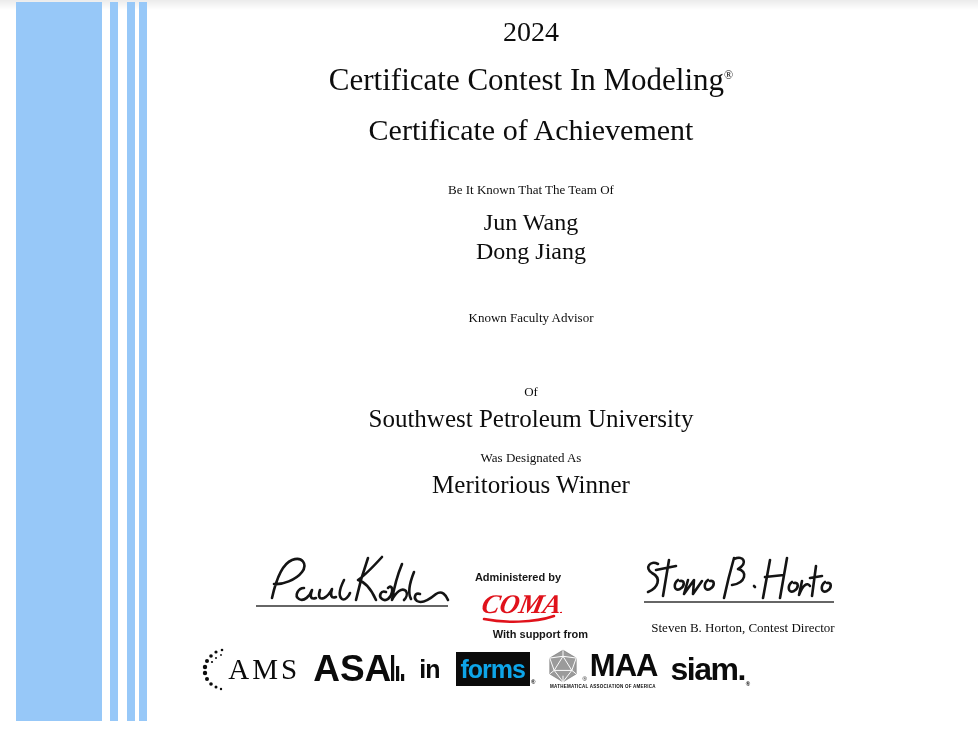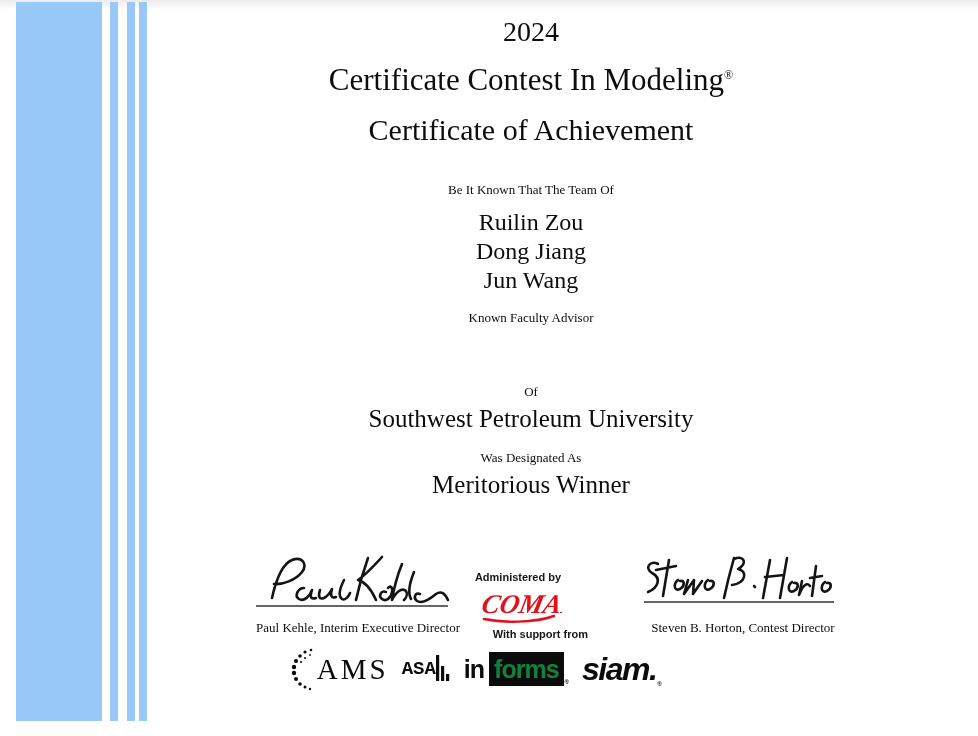--- a/index.html
+++ b/index.html
@@ -64,47 +64,47 @@
   .sponsor-row {
     position: absolute; left: 118px; top: 646px; width: 715px; height: 46px;
     display: flex; align-items: center; justify-content: center; gap: 13px;
   }
   .sponsor { display: flex; align-items: center; color: #0b0b0b; }
   .ams-text {
     font-family: "Liberation Serif", serif; font-size: 29px;
     letter-spacing: 3px; margin-left: 2px;
   }
   .asa-text {
-    font-family: Liberation Mono, monospace; font-weight: bold;
-    font-size: 19px; letter-spacing: 0px;
+    font-family: Liberation Sans, sans-serif; font-weight: bold;
+    font-size: 37px; letter-spacing: 0px;
   }
   .informs {
     font-family: "Liberation Sans", sans-serif; font-weight: bold;
     font-size: 25px; display: flex; align-items: center;
   }
-  .informs .in-part { letter-spacing: -1px; padding-right: 5px; }
+  .informs .in-part { letter-spacing: -1px; padding-right: 16px; }
   .informs .box {
-    background: #0b0b0b; color: #15803d; height: 34px;
+    background: #0b0b0b; color: #0ea5e9; height: 34px;
     display: flex; align-items: center; padding: 0 5px;
     letter-spacing: -1px;
   }
   .reg-tiny { font-size: 6px; align-self: flex-end; margin: 0 0 1px 1px; font-family: "Liberation Sans", sans-serif; }
   .maa-group { display: flex; flex-direction: column; align-items: center; }
   .maa-top { display: flex; align-items: center; gap: 3px; }
   .maa-text {
     font-family: "Liberation Sans", sans-serif; font-weight: 900;
     font-size: 31px; letter-spacing: -1px; line-height: 26px;
   }
   .maa-caption {
     font-family: "Liberation Sans", sans-serif; font-weight: bold;
     font-size: 4.5px; letter-spacing: 0.25px; margin-top: 1px; white-space: nowrap;
   }
   .siam {
     font-family: "Liberation Sans", sans-serif; font-weight: 900;
-    font-size: 32px; letter-spacing: -1.5px; display: flex; align-items: flex-start; font-style: italic;
+    font-size: 32px; letter-spacing: -1.5px; display: flex; align-items: flex-start;
   }
 </style>
 </head>
 <body>
 
 <div class="page">
   <div class="top-shade"></div>
 
   <div class="stripe stripe-wide"></div>
   <div class="stripe stripe-t1"></div>
@@ -113,23 +113,22 @@
 
   <div class="cline year">2024</div>
 
   <div class="cline title"><span>Certificate Contest In Modeling</span><sup>®</sup></div>
 
   <div class="cline subtitle">Certificate of Achievement</div>
 
   <div class="cline small-line team-intro">Be It Known That The Team Of</div>
 
   <div class="cline team-names">
-    <div>Ruilin Zou</div>
+    <div>Jun Wang</div>
     <div>Dong Jiang</div>
-    <div>Jun Wang</div>
   </div>
 
   <div class="cline small-line adv-intro">Known Faculty Advisor</div>
 
   <div class="cline small-line of-label">Of</div>
   <div class="cline institution">Southwest Petroleum University</div>
 
   <div class="cline designation">Meritorious Winner</div>
   <div class="cline small-line desig-intro">Was Designated As</div>
 
@@ -140,21 +139,20 @@
       <path d="M68,36 C66,42 67,46 72,44 C76,42 79,37 80,35 C78,41 79,45 84,43"></path>
       <path d="M92,26 C88,34 86,42 90,45 C93,47 97,42 98,39"></path>
       <path d="M116,4 C111,18 107,32 104,46 M130,3 C120,14 112,22 106,26 C114,28 120,37 124,46"></path>
       <path d="M134,38 C129,36 126,42 130,45 C134,48 139,44 140,38 C141,33 138,31 136,34"></path>
       <path d="M150,10 C145,22 142,34 140,46 C144,38 150,33 154,37 C156,40 154,44 152,46"></path>
       <path d="M162,18 C158,28 155,38 159,45"></path>
       <path d="M168,40 C163,38 161,44 165,47 C170,50 178,45 184,40 C190,36 194,41 196,46"></path>
     </g>
     <path d="M4,52 L196,52" stroke="#333" stroke-width="1.4"></path>
   </svg>
-  <div class="sig-caption cap-left">Paul Kehle, Interim Executive Director</div>
 
   <div class="admin-block">
     <div class="admin-label">Administered by</div>
     <svg class="comap-svg" width="88" height="38" viewBox="0 0 88 38">
       <g transform="skewX(-12)">
         <text x="12" y="27" font-family="Liberation Serif, serif" font-style="italic" font-weight="bold" font-size="27" fill="#e0121b">COMAP</text>
       </g>
       <path d="M10,33 C30,37 60,37 80,30" stroke="#e0121b" stroke-width="2.5" fill="none" stroke-linecap="round"></path>
     </svg>
     <div class="admin-label support-label">With support from</div>
@@ -212,20 +210,34 @@
         </g>
       </svg>
     </div>
 
     <div class="sponsor informs">
       <span class="in-part">in</span>
       <span class="box">forms</span>
       <span class="reg-tiny">®</span>
     </div>
 
+    <div class="sponsor maa-group">
+      <div class="maa-top">
+        <svg width="30" height="34" viewBox="0 0 34 38">
+          <polygon points="17,1 32,10 32,28 17,37 2,28 2,10" fill="#9b9b9b" stroke="#6e6e6e" stroke-width="0.6"></polygon>
+          <g stroke="#ffffff" stroke-width="1.1" fill="none">
+            <polygon points="17,8 27,24 7,24"></polygon>
+            <path d="M17,1 L17,8 M32,10 L27,24 M32,28 L27,24 M17,37 L17,30 M2,28 L7,24 M2,10 L7,24 M17,8 L2,10 M17,8 L32,10 M7,24 L17,37 M27,24 L17,37"></path>
+          </g>
+        </svg>
+        <span class="reg-tiny">®</span>
+        <span class="maa-text">MAA</span>
+      </div>
+      <div class="maa-caption">MATHEMATICAL ASSOCIATION OF AMERICA</div>
+    </div>
 
     <div class="sponsor siam">
       <span>siam.</span>
       <span class="reg-tiny">®</span>
     </div>
 
   </div>
 </div>
 
 </body></html>

